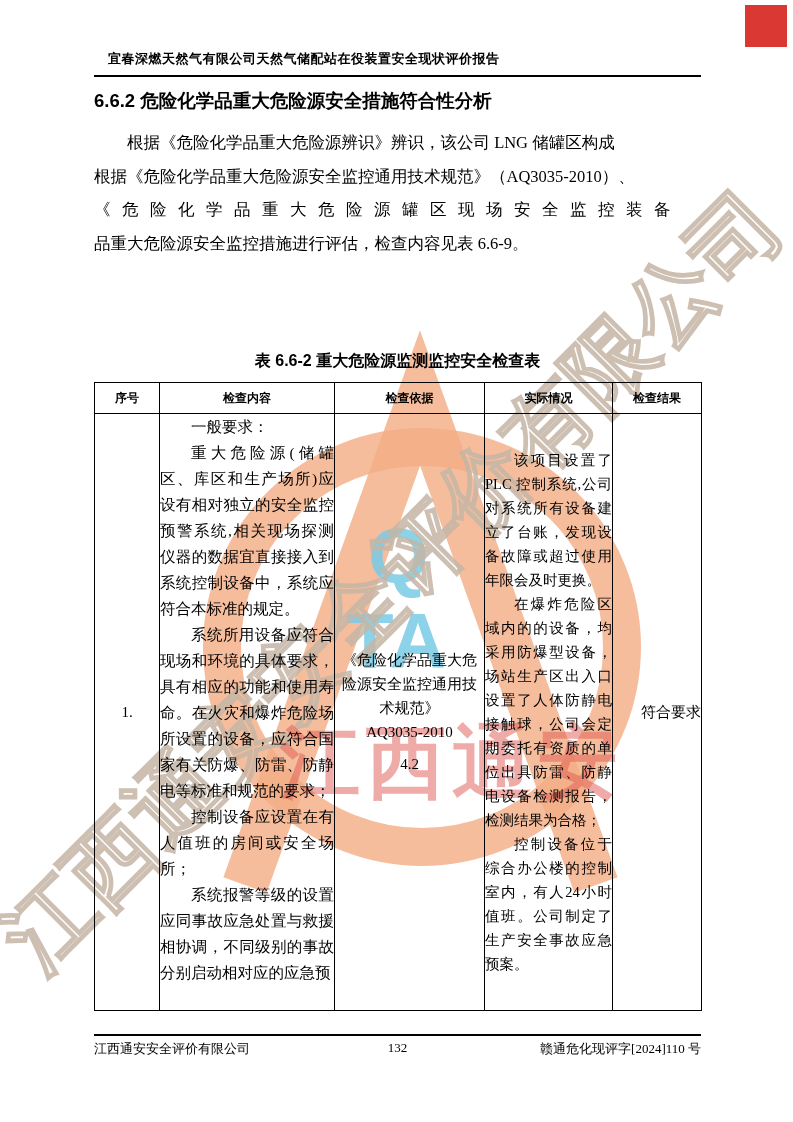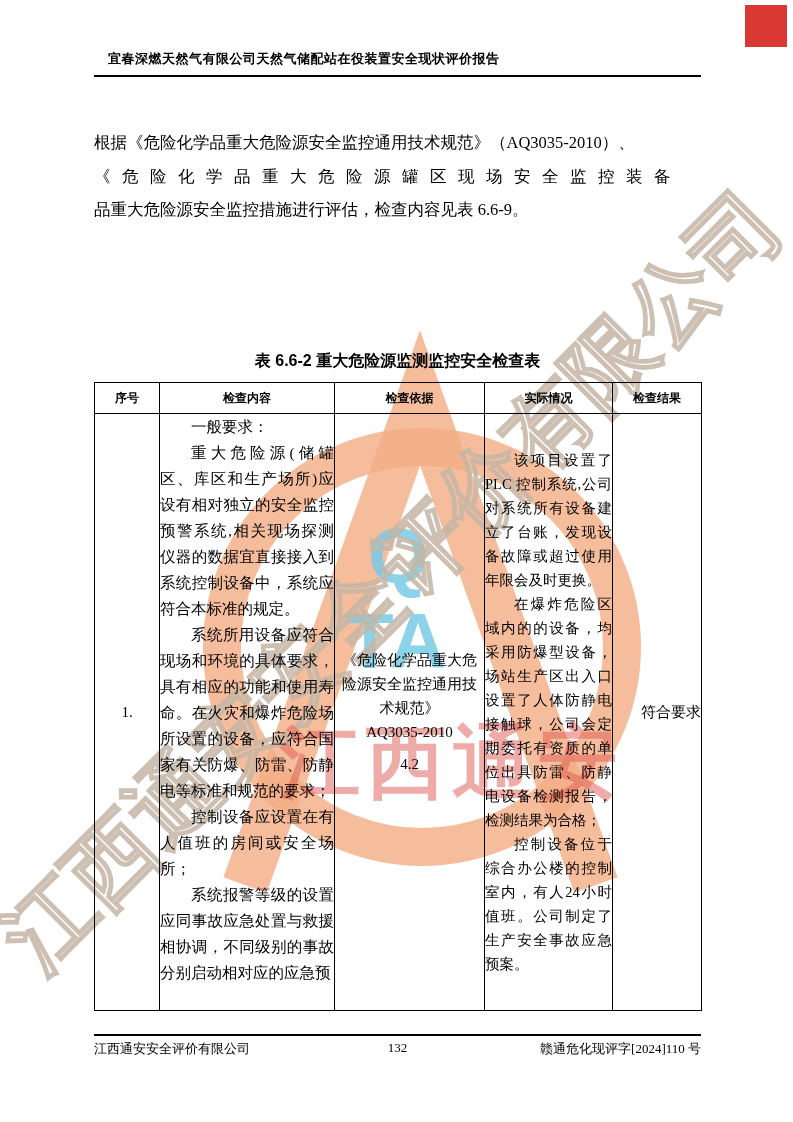--- a/index.html
+++ b/index.html
@@ -71,22 +71,24 @@
     </g>
 
     <text x="280" y="790" font-size="80" font-weight="bold" fill="#e05a52" opacity="0.5" letter-spacing="6" font-family="Liberation Sans, DejaVu Sans, sans-serif">江西通安</text>
   </svg>
 
   <div class="corner-marker"></div>
 
   <div class="header-text">宜春深燃天然气有限公司天然气储配站在役装置安全现状评价报告</div>
   <div class="header-rule"></div>
 
+  <div class="section-heading">6.6.2 危险化学品重大危险源安全措施符合性分析</div>
 
   <div class="paragraph">
+    <div class="pline indent">根据《危险化学品重大危险源辨识》辨识，该公司 LNG 储罐区构成</div>
     <div class="pline">根据《危险化学品重大危险源安全监控通用技术规范》（AQ3035-2010）、</div>
     <div class="pline spread">《危险化学品重大危险源罐区现场安全监控装备</div>
     <div class="pline">品重大危险源安全监控措施进行评估，检查内容见表 6.6-9。</div>
   </div>
 
   <div class="table-title">表 6.6-2 重大危险源监测监控安全检查表</div>
 
   <table class="check-table">
     <colgroup>
       <col style="width:65px">

